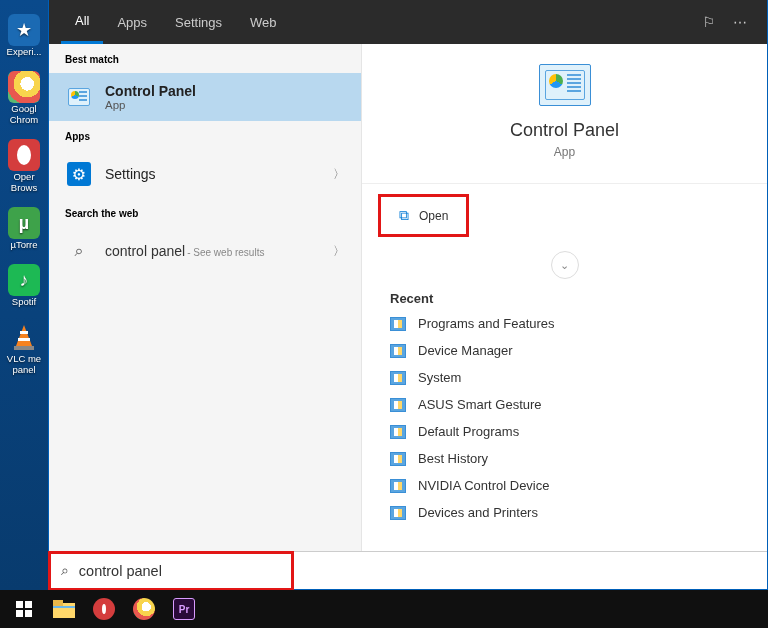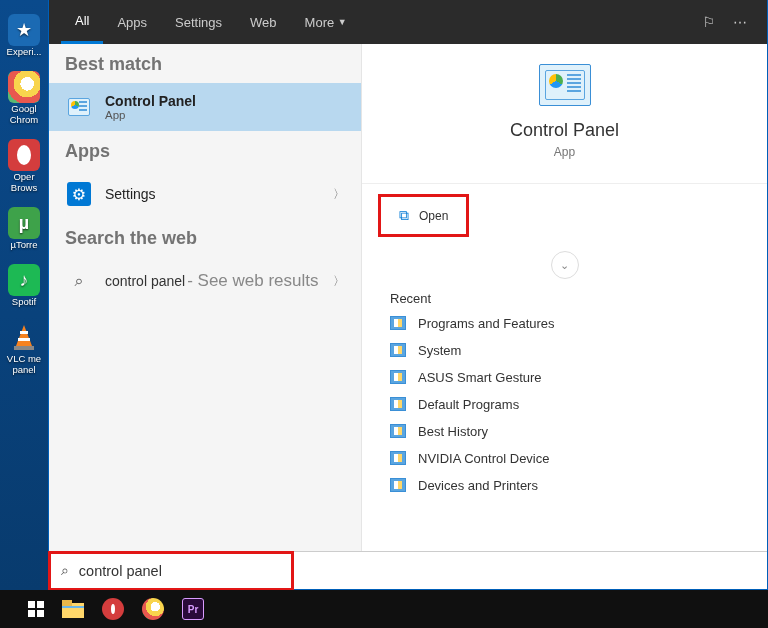--- a/index.html
+++ b/index.html
@@ -18,52 +18,52 @@
   
   .panel { position: absolute; left: 48px; top: 0; width: 720px; height: 590px; background: #f5f5f5; border: 1px solid #005fb8; border-top:none; display:flex; flex-direction:column;}
   .tabs { background: #2b2b2b; height: 44px; display: flex; align-items: center; color: #ccc; font-size: 13px; padding: 0 12px; }
   .tab { padding: 0 14px; height: 44px; display:flex; align-items:center; cursor:pointer; }
   .tab.active { color: #fff; border-bottom: 3px solid #0078d4; }
   .tabs-right { margin-left: auto; display:flex; gap:18px; padding-right:8px;}
   .tabs-right span { cursor:pointer; color:#ccc; font-size:14px;}
   .panel-body { flex:1; display:flex; }
   
   .left { width: 312px; background:#f5f5f5; display:flex; flex-direction:column;}
-  .section-label { font-size: 18px; font-weight:600; color:#737373; padding: 10px 16px 8px; }
+  .section-label { font-size: 10px; font-weight:600; color:#000000; padding: 10px 16px 8px; }
   .result { display:flex; align-items:center; padding: 10px 16px; gap:12px; cursor:pointer; position:relative;}
   .result.selected { background:#b8d8ef; }
   .result .ric { width:28px; height:28px; display:flex; align-items:center; justify-content:center;}
   .result .rtxt { display:flex; flex-direction:column;}
   .result .title { font-size: 14px; font-weight:600; color:#222;}
   .result .sub { font-size: 11.5px; color:#555;}
   .chev { margin-left:auto; color:#666; font-size:12px;}
-  .webline { color:#888; font-size:17px;}
+  .webline { color:#888; font-size:10px;}
   
   .right { flex:1; background:#fff; border-left:1px solid #e5e5e5; display:flex; flex-direction:column; padding-top:20px;}
   .hero { display:flex; flex-direction:column; align-items:center; padding-bottom:24px; border-bottom:1px solid #eee;}
   .hero-ic { width:52px; height:42px; border:1px solid #3a8fd6; background:#dff1fb; border-radius:2px; display:flex; align-items:center; justify-content:center; margin-bottom:14px;}
   .hero-title { font-size:18px; color:#333; margin-bottom:4px;}
   .hero-sub { font-size:12px; color:#777;}
   .open-row { display:flex; align-items:center; gap:10px; padding:10px 18px; margin:10px 16px; cursor:pointer; border:3px solid #e21616; width:fit-content;}
   .open-row span.ic { color:#0078d4; font-size:14px;}
   .open-row span.lbl { font-size:12px; color:#333;}
   .chevd { align-self:center; width:28px; height:28px; border:1px solid #ddd; border-radius:50%; display:flex; align-items:center; justify-content:center; color:#888; margin:4px 0 12px; cursor:pointer; font-size:11px;}
-  .recent-label { font-size:13px; font-weight:400; color:#333; padding:0 28px 10px;}
+  .recent-label { font-size:13px; font-weight:700; color:#333; padding:0 28px 10px;}
   .recent-list { padding:0 28px; display:flex; flex-direction:column; gap:12px;}
-  .recent-item { display:flex; align-items:flex-start; gap:12px; font-size:13px; color:#333; cursor:pointer;}
+  .recent-item { display:flex; align-items:flex-end; gap:12px; font-size:13px; color:#333; cursor:pointer;}
   .recent-item .ri { width:16px; height:14px; background:#5aa5e0; border:1px solid #3a8fd6; position:relative;}
   .recent-item .ri::after{content:"";position:absolute;inset:2px 3px;background:linear-gradient(90deg,#fff 50%,#ffd76a 50%);}
   
   .search-wrap { height: 38px; background:#fff; display:flex; align-items:center; padding:0 12px; border-top:1px solid #ccc;}
   .search-wrap .sic { color:#555; margin-right:10px; font-size:14px;}
   .search-wrap input { border:none; outline:none; font-size:14.5px; color:#333; flex:1;}
   .search-redbox { position:absolute; left:48px; bottom:37px; width:246px; height:40px; border:3px solid #e21616; pointer-events:none;}
   
   .taskbar { position:absolute; left:0; bottom:0; width:768px; height:38px; background:#101010; display:flex; align-items:center; padding:0 4px;}
-  .taskbar .tb { width:40px; height:32px; display:flex; align-items:center; justify-content:flex-end; cursor:pointer;}
+  .taskbar .tb { width:40px; height:32px; display:flex; align-items:center; justify-content:center; cursor:pointer;}
   .cp-icon-lg{width:22px;height:18px;background:#dff1fb;border:1px solid #5aa5e0;border-radius:2px;position:relative;}
   .cp-icon-lg::before{content:"";position:absolute;left:2px;top:2px;width:8px;height:8px;border-radius:50%;background:conic-gradient(#4caf50 0 120deg,#2196f3 120deg 240deg,#ffc107 240deg 360deg);}
   .cp-icon-lg::after{content:"";position:absolute;right:2px;top:2px;width:8px;height:12px;background:repeating-linear-gradient(#5aa5e0 0 2px,transparent 2px 4px);}
   .gear-ic{width:24px;height:24px;background:#0078d4;border-radius:3px;display:flex;align-items:center;justify-content:center;color:#fff;font-size:16px;}
   .hero-ic .cp-icon-lg{width:40px;height:30px;}
   .hero-ic .cp-icon-lg::before{width:14px;height:14px;left:3px;top:3px;}
   .hero-ic .cp-icon-lg::after{width:14px;height:20px;right:3px;top:3px;}
 </style>
 </head>
 <body>
@@ -103,21 +103,20 @@
         <span>VLC me panel</span>
       </div>
   </div>
 
   <div class="panel">
     <div class="tabs">
       <div class="tab active">All</div>
       <div class="tab">Apps</div>
       <div class="tab">Settings</div>
       <div class="tab">Web</div>
-      <div class="tab"><span>More</span>&nbsp;<span style="font-size:9px;">▼</span></div>
       <div class="tabs-right">
         <span>⚐</span>
         <span>⋯</span>
       </div>
     </div>
 
     <div class="panel-body">
       <div class="left">
         <div class="section-label">Best match</div>
         <div class="result selected">
@@ -166,20 +165,24 @@
         </div>
         <div class="chevd">⌄</div>
         <div class="recent-label">Recent</div>
         <div class="recent-list">
           <div class="recent-item">
               <div class="ri"></div>
               <span>Programs and Features</span>
             </div>
           <div class="recent-item">
               <div class="ri"></div>
+              <span>Device Manager</span>
+            </div>
+          <div class="recent-item">
+              <div class="ri"></div>
               <span>System</span>
             </div>
           <div class="recent-item">
               <div class="ri"></div>
               <span>ASUS Smart Gesture</span>
             </div>
           <div class="recent-item">
               <div class="ri"></div>
               <span>Default Programs</span>
             </div>

